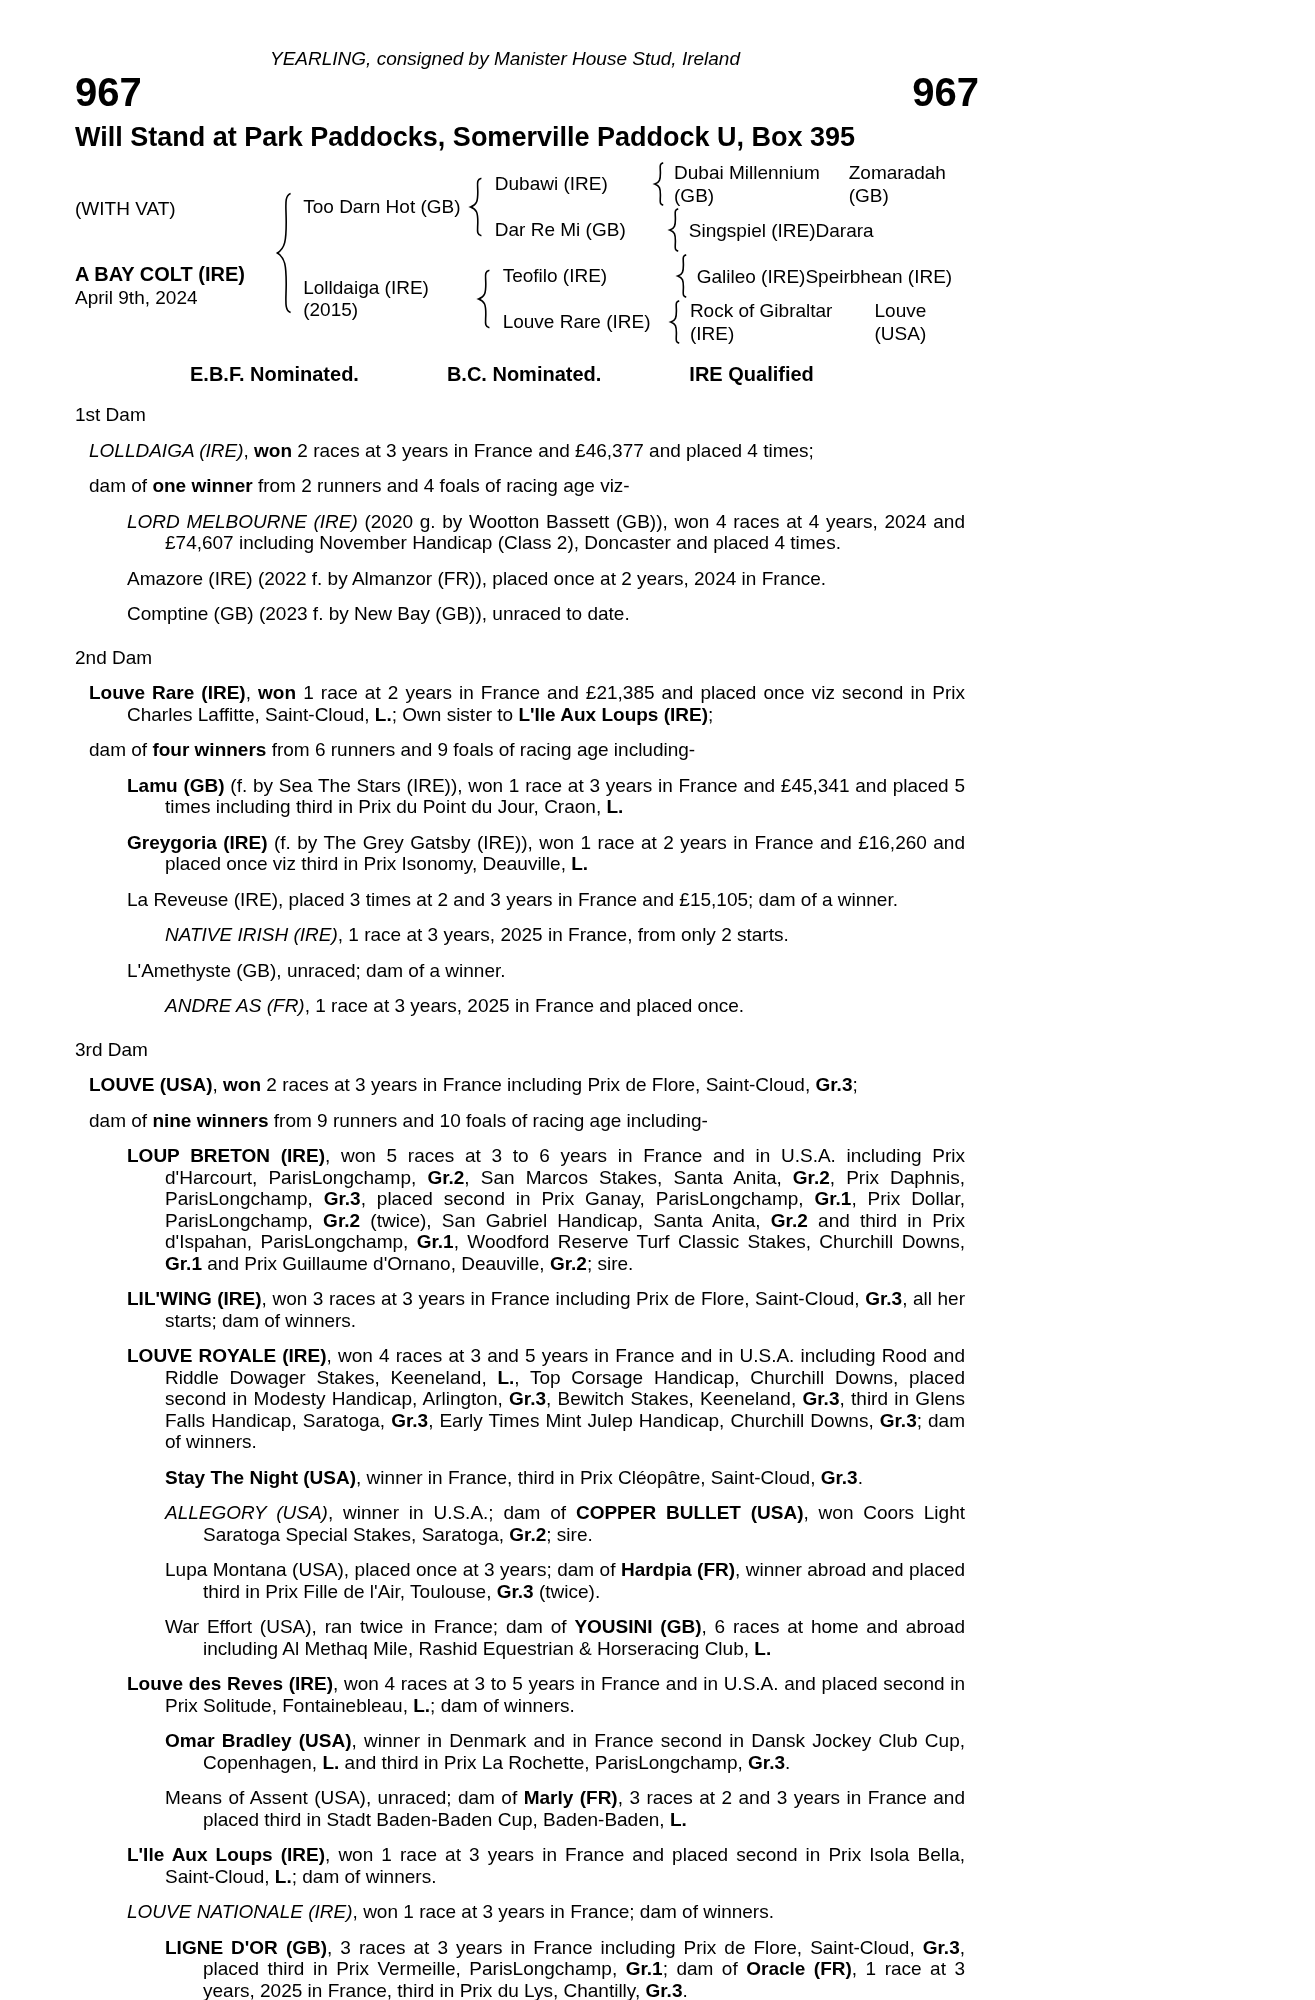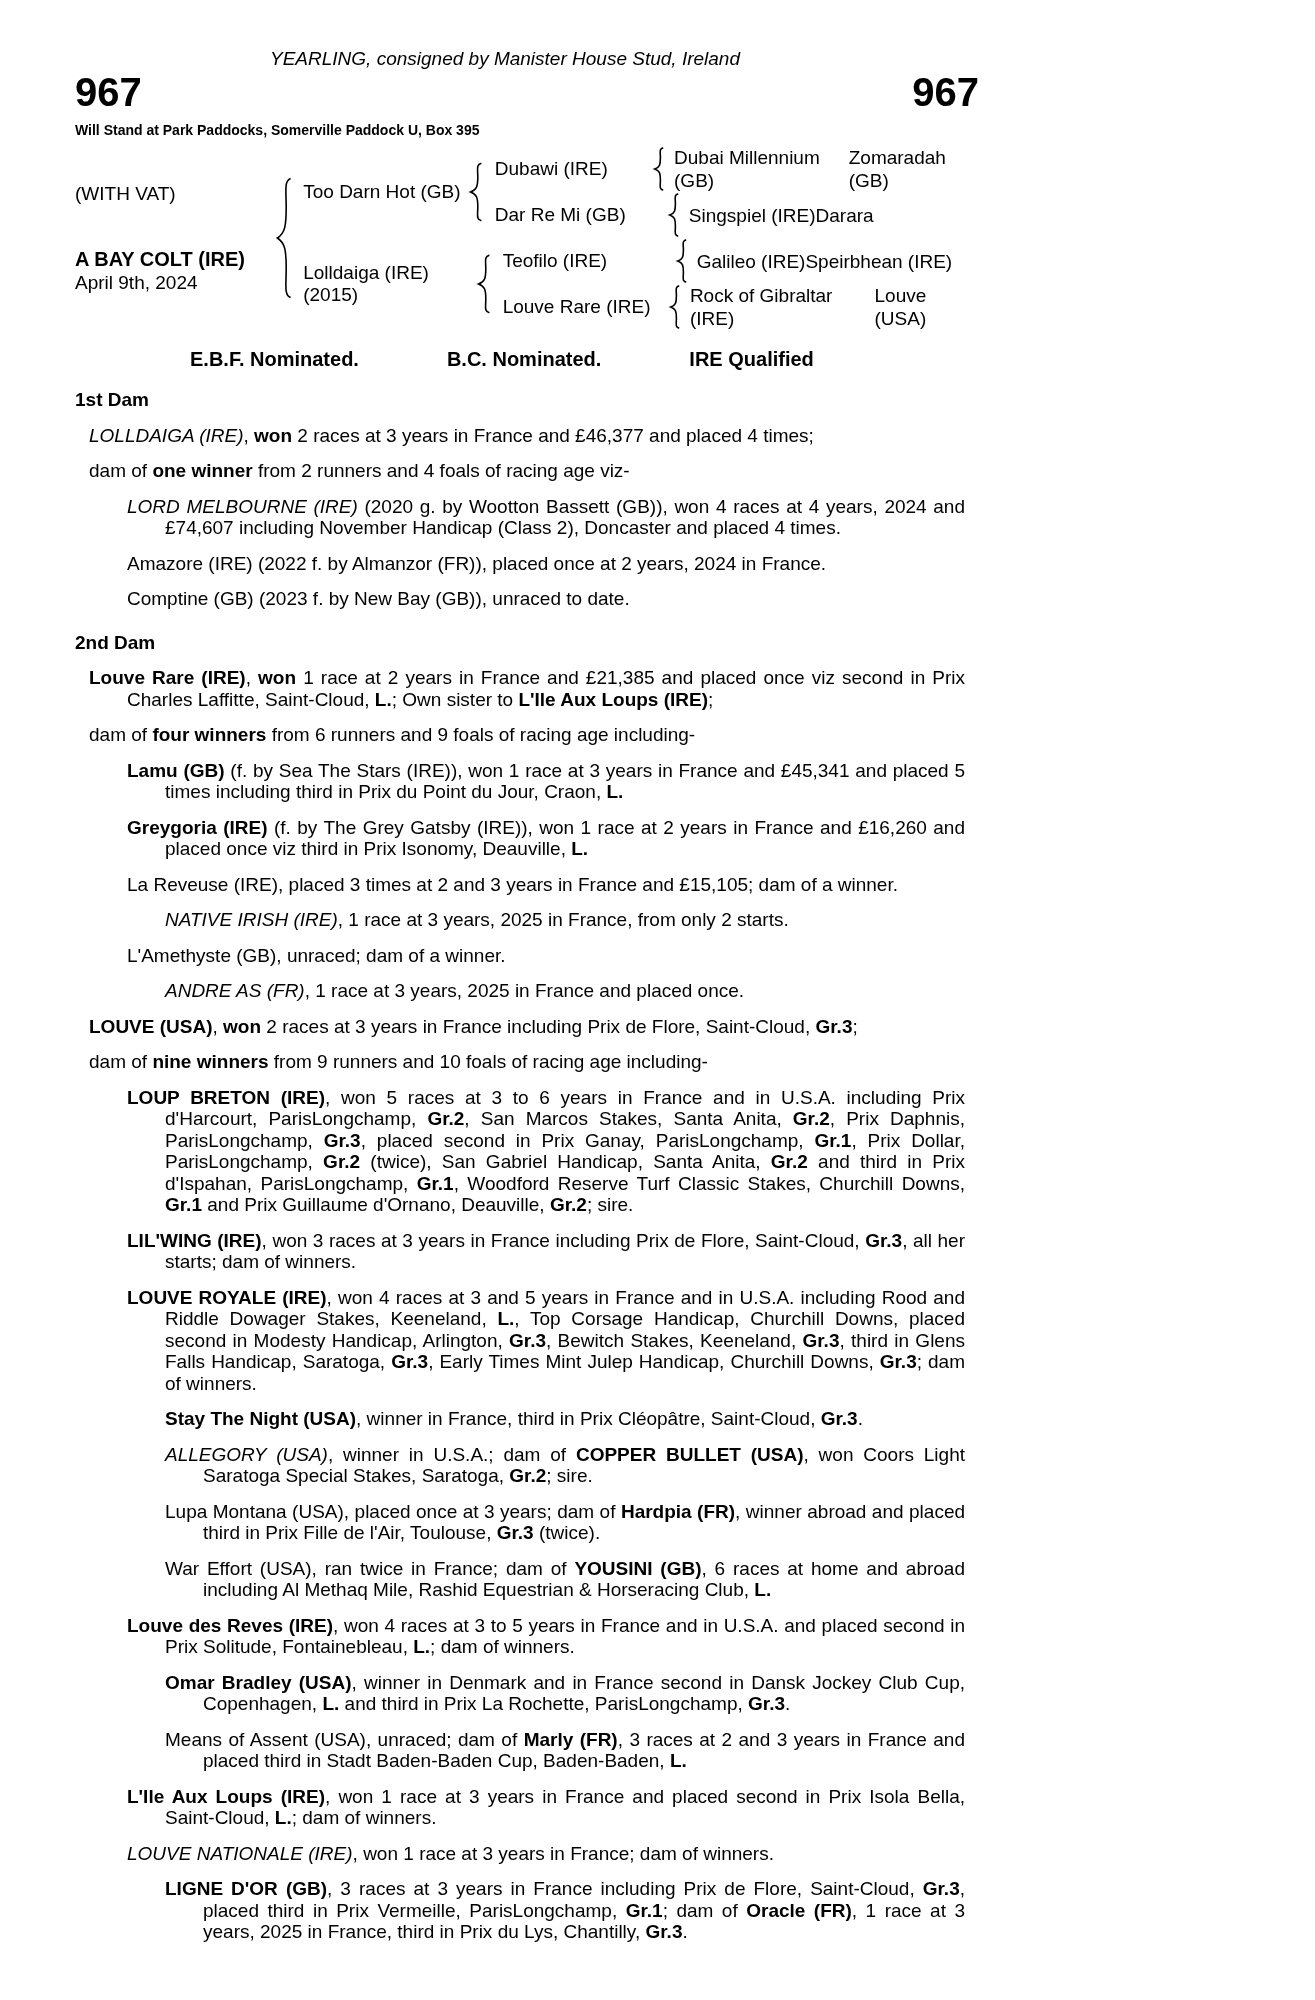--- a/index.html
+++ b/index.html
@@ -28,21 +28,21 @@
   .lot-row {
     display: flex;
     justify-content: space-between;
     font-weight: bold;
     font-size: 40px;
     line-height: 1;
     margin-top: 2px;
   }
   .stand-line {
     font-weight: bold;
-    font-size: 14px;
+    font-size: 27px;
     margin-top: 10px;
   }
   
   .pedigree {
     display: flex;
     align-items: center;
     margin-top: 8px;
     font-size: 19px;
   }
   .subject { width: 215px; line-height: 23px; }
@@ -72,21 +72,21 @@
     font-weight: bold;
     font-size: 20px;
     margin-top: 18px;
   }
   
   .sections {
     margin-top: 18px;
     font-size: 19px;
     line-height: 21.5px;
   }
-  .dam-heading { font-weight: bold; margin-top: 22px; }
+  .dam-heading { font-weight: normal; margin-top: 22px; }
   .dam-heading:first-child { margin-top: 0; }
   .para { margin: 14px; text-align: justify; }
   .seg-b { font-weight: bold; }
   .seg-i { font-style: italic; }
 </style>
 </head>
 <body>
 
 <div class="page">
 
@@ -191,20 +191,21 @@
       <p class="para" style="padding-left: 76px; text-indent: -38px;"><span>Comptine (GB) (2023 f. by New Bay (GB)), unraced to date.</span></p>
       <div class="dam-heading">2nd Dam</div>
       <p class="para" style="padding-left: 38px; text-indent: -38px;"><span class="seg-b">Louve Rare (IRE)</span><span>, </span><span class="seg-b">won</span><span> 1 race at 2 years in France and £21,385 and placed once viz second in Prix Charles Laffitte, Saint-Cloud, </span><span class="seg-b">L.</span><span>; Own sister to </span><span class="seg-b">L'Ile Aux Loups (IRE)</span><span>;</span></p>
       <p class="para" style="padding-left: 0px; text-indent: 0px;"><span>dam of </span><span class="seg-b">four winners</span><span> from 6 runners and 9 foals of racing age including-</span></p>
       <p class="para" style="padding-left: 76px; text-indent: -38px;"><span class="seg-b">Lamu (GB)</span><span> (f. by Sea The Stars (IRE)), won 1 race at 3 years in France and £45,341 and placed 5 times including third in Prix du Point du Jour, Craon, </span><span class="seg-b">L.</span></p>
       <p class="para" style="padding-left: 76px; text-indent: -38px;"><span class="seg-b">Greygoria (IRE)</span><span> (f. by The Grey Gatsby (IRE)), won 1 race at 2 years in France and £16,260 and placed once viz third in Prix Isonomy, Deauville, </span><span class="seg-b">L.</span></p>
       <p class="para" style="padding-left: 76px; text-indent: -38px;"><span>La Reveuse (IRE), placed 3 times at 2 and 3 years in France and £15,105; dam of a winner.</span></p>
       <p class="para" style="padding-left: 114px; text-indent: -38px;"><span class="seg-i">NATIVE IRISH (IRE)</span><span>, 1 race at 3 years, 2025 in France, from only 2 starts.</span></p>
       <p class="para" style="padding-left: 76px; text-indent: -38px;"><span>L'Amethyste (GB), unraced; dam of a winner.</span></p>
       <p class="para" style="padding-left: 114px; text-indent: -38px;"><span class="seg-i">ANDRE AS (FR)</span><span>, 1 race at 3 years, 2025 in France and placed once.</span></p>
+      <div class="dam-heading">3rd Dam</div>
       <p class="para" style="padding-left: 38px; text-indent: -38px;"><span class="seg-b">LOUVE (USA)</span><span>, </span><span class="seg-b">won</span><span> 2 races at 3 years in France including Prix de Flore, Saint-Cloud, </span><span class="seg-b">Gr.3</span><span>;</span></p>
       <p class="para" style="padding-left: 0px; text-indent: 0px;"><span>dam of </span><span class="seg-b">nine winners</span><span> from 9 runners and 10 foals of racing age including-</span></p>
       <p class="para" style="padding-left: 76px; text-indent: -38px;"><span class="seg-b">LOUP BRETON (IRE)</span><span>, won 5 races at 3 to 6 years in France and in U.S.A. including Prix d'Harcourt, ParisLongchamp, </span><span class="seg-b">Gr.2</span><span>, San Marcos Stakes, Santa Anita, </span><span class="seg-b">Gr.2</span><span>, Prix Daphnis, ParisLongchamp, </span><span class="seg-b">Gr.3</span><span>, placed second in Prix Ganay, ParisLongchamp, </span><span class="seg-b">Gr.1</span><span>, Prix Dollar, ParisLongchamp, </span><span class="seg-b">Gr.2</span><span> (twice), San Gabriel Handicap, Santa Anita, </span><span class="seg-b">Gr.2</span><span> and third in Prix d'Ispahan, ParisLongchamp, </span><span class="seg-b">Gr.1</span><span>, Woodford Reserve Turf Classic Stakes, Churchill Downs, </span><span class="seg-b">Gr.1</span><span> and Prix Guillaume d'Ornano, Deauville, </span><span class="seg-b">Gr.2</span><span>; sire.</span></p>
       <p class="para" style="padding-left: 76px; text-indent: -38px;"><span class="seg-b">LIL'WING (IRE)</span><span>, won 3 races at 3 years in France including Prix de Flore, Saint-Cloud, </span><span class="seg-b">Gr.3</span><span>, all her starts; dam of winners.</span></p>
       <p class="para" style="padding-left: 76px; text-indent: -38px;"><span class="seg-b">LOUVE ROYALE (IRE)</span><span>, won 4 races at 3 and 5 years in France and in U.S.A. including Rood and Riddle Dowager Stakes, Keeneland, </span><span class="seg-b">L.</span><span>, Top Corsage Handicap, Churchill Downs, placed second in Modesty Handicap, Arlington, </span><span class="seg-b">Gr.3</span><span>, Bewitch Stakes, Keeneland, </span><span class="seg-b">Gr.3</span><span>, third in Glens Falls Handicap, Saratoga, </span><span class="seg-b">Gr.3</span><span>, Early Times Mint Julep Handicap, Churchill Downs, </span><span class="seg-b">Gr.3</span><span>; dam of winners.</span></p>
       <p class="para" style="padding-left: 114px; text-indent: -38px;"><span class="seg-b">Stay The Night (USA)</span><span>, winner in France, third in Prix Cléopâtre, Saint-Cloud, </span><span class="seg-b">Gr.3</span><span>.</span></p>
       <p class="para" style="padding-left: 114px; text-indent: -38px;"><span class="seg-i">ALLEGORY (USA)</span><span>, winner in U.S.A.; dam of </span><span class="seg-b">COPPER BULLET (USA)</span><span>, won Coors Light Saratoga Special Stakes, Saratoga, </span><span class="seg-b">Gr.2</span><span>; sire.</span></p>
       <p class="para" style="padding-left: 114px; text-indent: -38px;"><span>Lupa Montana (USA), placed once at 3 years; dam of </span><span class="seg-b">Hardpia (FR)</span><span>, winner abroad and placed third in Prix Fille de l'Air, Toulouse, </span><span class="seg-b">Gr.3</span><span> (twice).</span></p>
       <p class="para" style="padding-left: 114px; text-indent: -38px;"><span>War Effort (USA), ran twice in France; dam of </span><span class="seg-b">YOUSINI (GB)</span><span>, 6 races at home and abroad including Al Methaq Mile, Rashid Equestrian &amp; Horseracing Club, </span><span class="seg-b">L.</span></p>
       <p class="para" style="padding-left: 76px; text-indent: -38px;"><span class="seg-b">Louve des Reves (IRE)</span><span>, won 4 races at 3 to 5 years in France and in U.S.A. and placed second in Prix Solitude, Fontainebleau, </span><span class="seg-b">L.</span><span>; dam of winners.</span></p>

